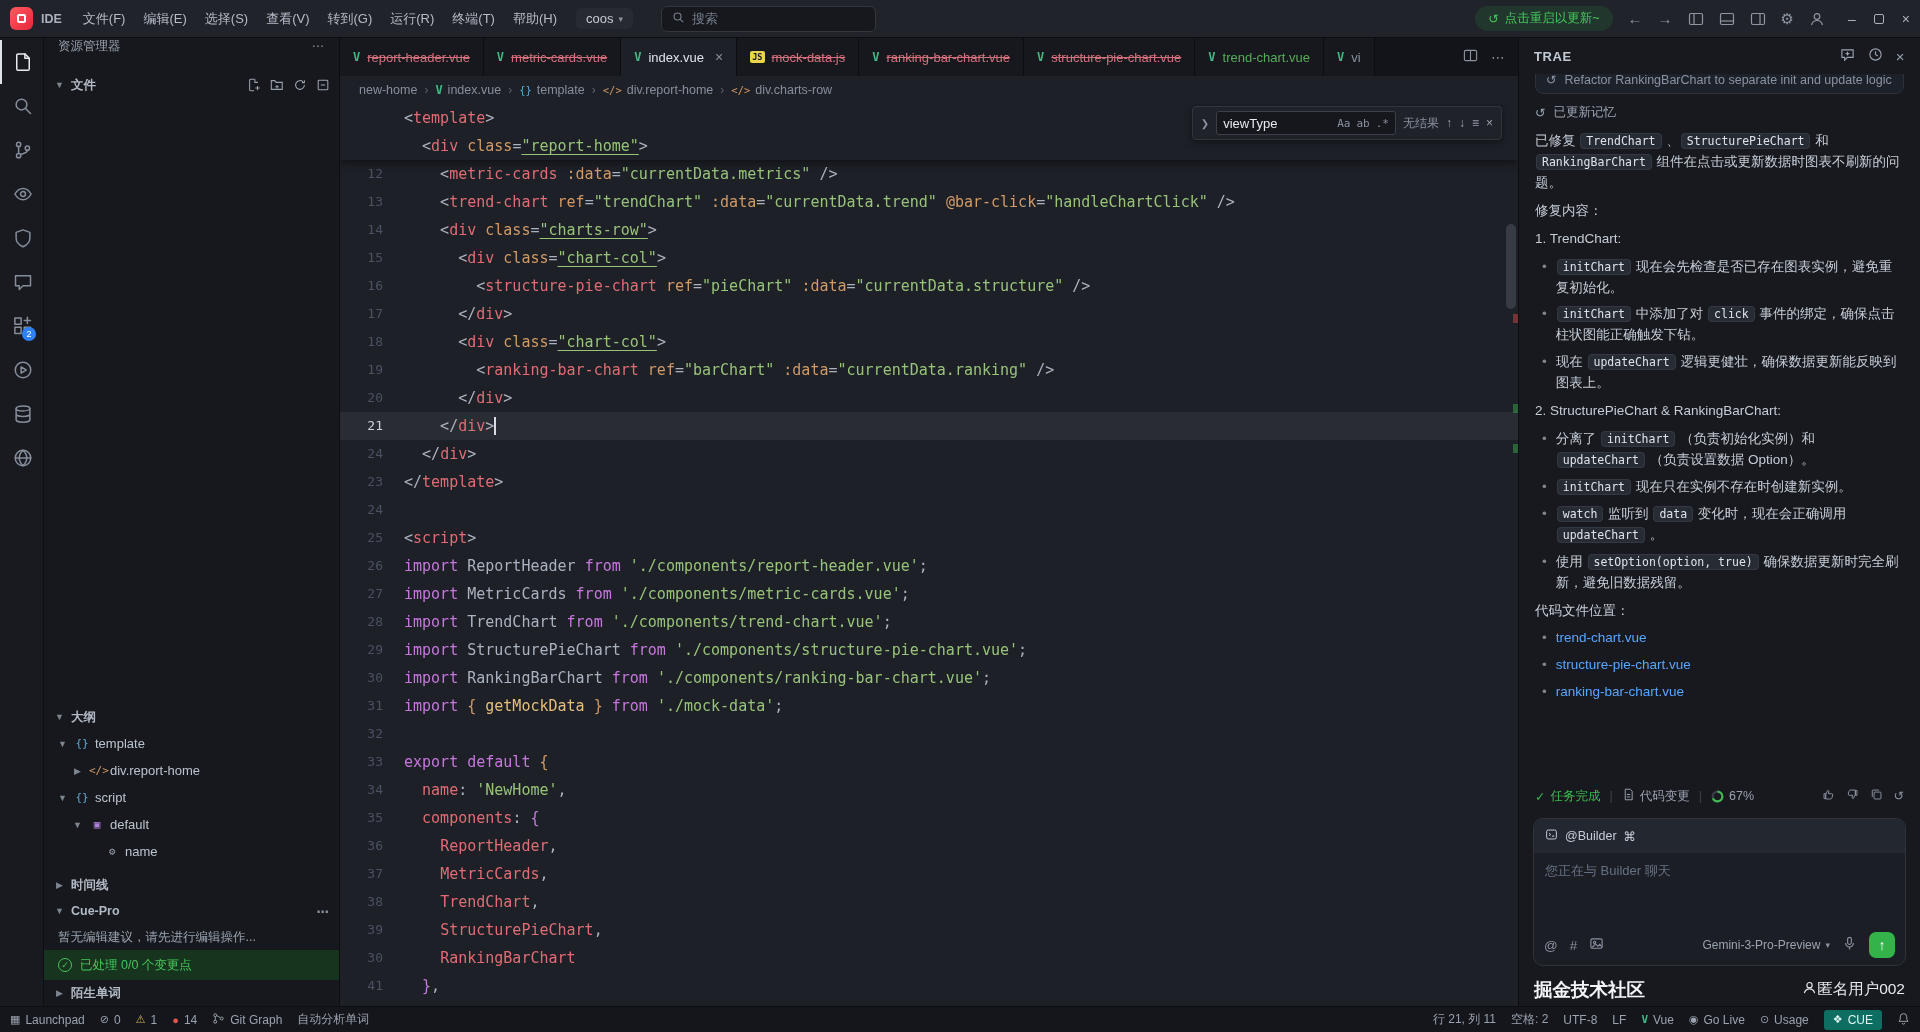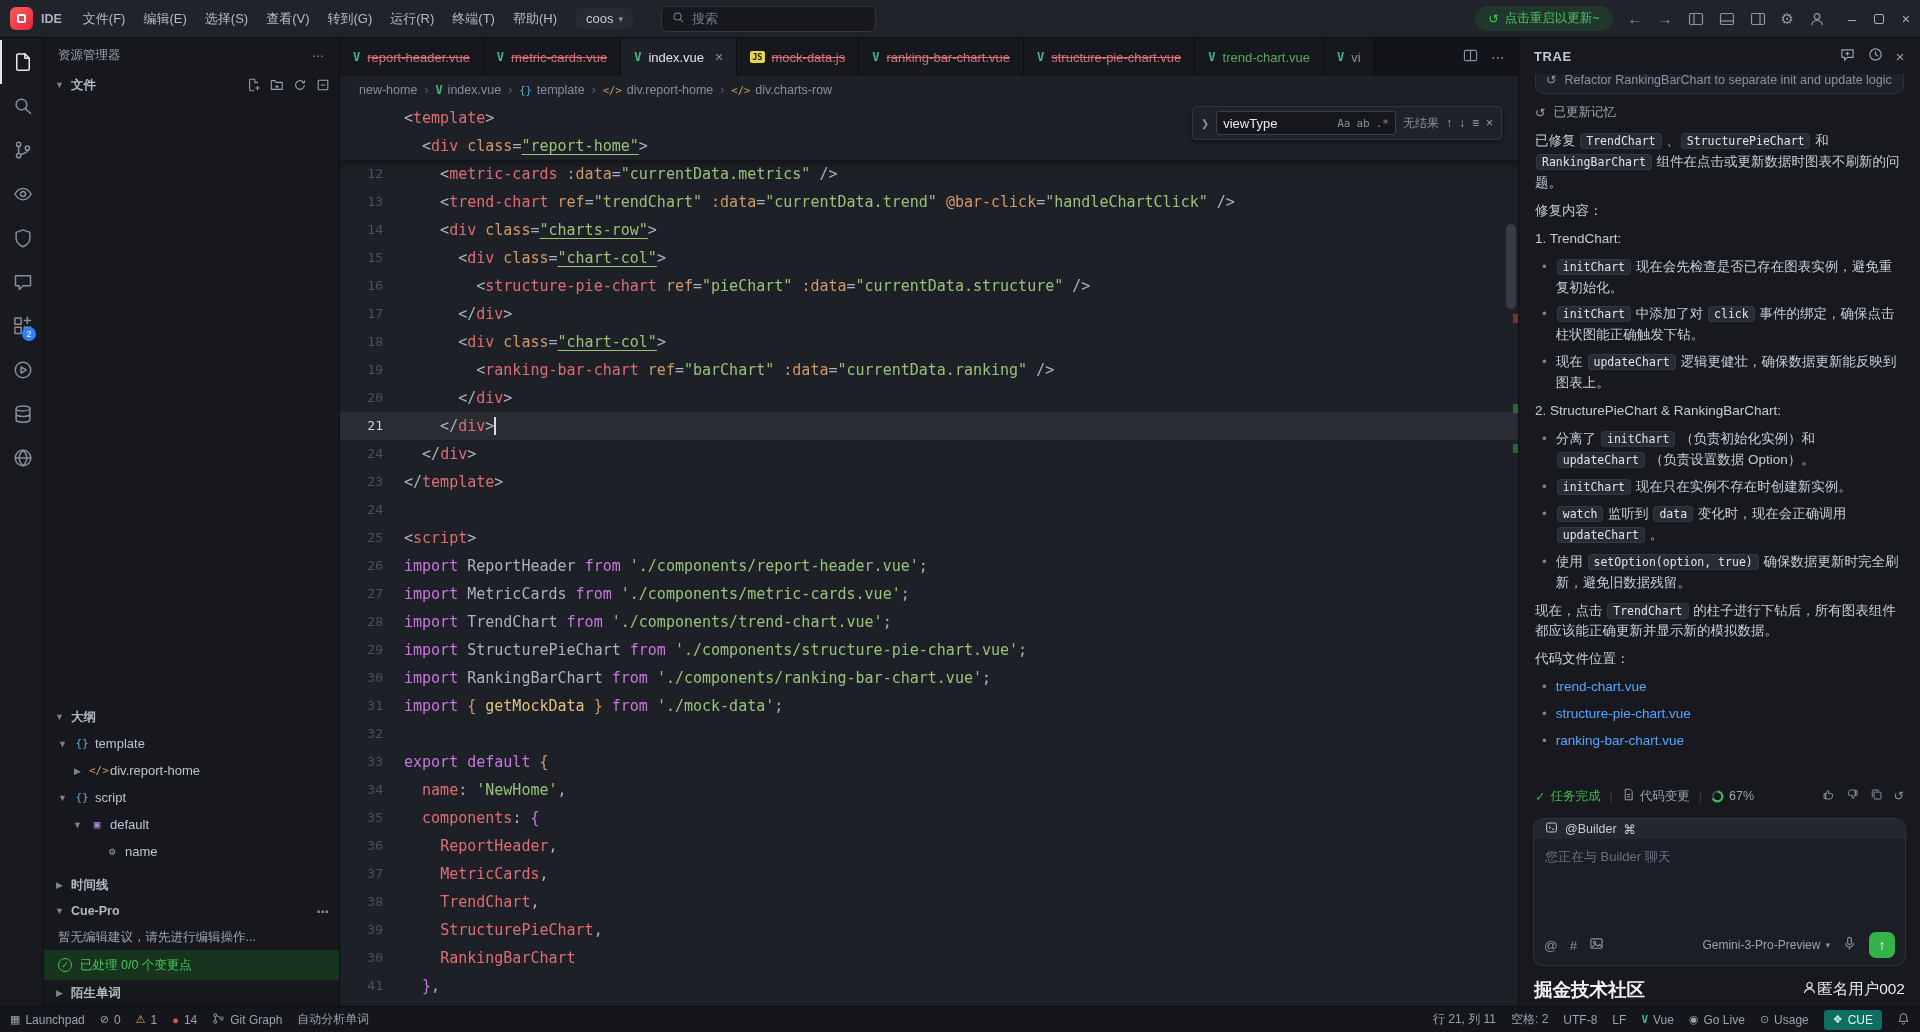--- a/index.html
+++ b/index.html
@@ -28,21 +28,21 @@
   .main{flex:1;display:flex;min-height:0;}
 
   
   .activitybar{flex:0 0 44px;background:#181a1f;border-right:1px solid #0d0e12;display:flex;flex-direction:column;align-items:stretch;padding-top:2px;}
   .act-item{height:44px;display:flex;align-items:center;justify-content:center;color:#858d9b;position:relative;border-left:2px solid transparent;}
   .act-item.active{color:#e8eaf0;border-left-color:#dfe3ea;}
   .act-badge{position:absolute;right:7px;bottom:7px;background:#2f81f7;color:#fff;font-size:9px;min-width:14px;height:14px;border-radius:7px;display:flex;align-items:center;justify-content:center;padding:0 3px;}
 
   
   .sidebar{flex:0 0 296px;background:#16181d;border-right:1px solid #0d0e12;display:flex;flex-direction:column;min-height:0;}
-  .sb-title{flex:0 0 34px;display:flex;align-items:center;padding:0 14px;font-size:12.5px;color:#9aa2af;}
+  .sb-title{flex:0 0 34px;display:flex;padding:0 14px;font-size:12.5px;color:#9aa2af;}
   .more{margin-left:auto;color:#8a919f;letter-spacing:1px;}
   .section-header{flex:0 0 26px;display:flex;align-items:center;gap:5px;padding:0 9px;font-size:12.5px;font-weight:bold;color:#b2b9c4;}
   .sec-actions{margin-left:auto;display:flex;gap:9px;color:#9aa2af;}
   .sec-actions svg{display:block;}
   .files-body{flex:1;}
   .outline-list{flex:0 0 142px;overflow:hidden;}
   .ol-row{height:27px;display:flex;align-items:center;gap:5px;font-size:13px;color:#bcc3ce;}
   .ol-chev{width:13px;text-align:center;font-size:9px;color:#7d8590;}
   .ol-ic{width:16px;text-align:center;font-size:11px;font-family:"DejaVu Sans Mono",monospace;}
   .ic-braces{color:#5fa8d3;} .ic-tag{color:#d19a66;} .ic-module{color:#b180d7;} .ic-property{color:#9aa2af;}
@@ -106,21 +106,21 @@
   .msg-p{margin:7px 0;}
   .msg-li{display:flex;margin:6px 0;padding-left:7px;gap:9px;}
   .bullet{color:#7d8590;}
   .chip{font-family:"DejaVu Sans Mono",monospace;font-size:11.5px;background:#262b34;border:1px solid rgba(58,63,73,.7);color:#dfe3ea;border-radius:4px;padding:0 5px;margin:0 1px;white-space:nowrap;}
   .link{color:#58a6ff;}
   .msg-footer{flex:0 0 32px;display:flex;align-items:center;gap:9px;padding:0 16px;color:#9aa2af;font-size:12.5px;}
   .mf-done{color:#3fb950;display:flex;align-items:center;gap:5px;}
   .mf-sep{color:#3a3f49;}
   .mf-icons{margin-left:auto;display:flex;gap:11px;color:#8a919f;}
   .chat-input{flex:0 0 148px;margin:6px 14px 6px;border:1px solid #2e333c;border-radius:10px;background:#1b1e24;display:flex;flex-direction:column;overflow:hidden;}
-  .ci-chip{background:#232730;padding:2px 11px;display:flex;align-items:center;gap:7px;font-size:12.5px;color:#c6ccd6;}
+  .ci-chip{background:#232730;padding:9px 11px;display:flex;align-items:center;gap:7px;font-size:12.5px;color:#c6ccd6;}
   .ci-body{flex:1;padding:9px 11px;font-size:13px;color:#667084;}
   .ci-bottom{display:flex;align-items:center;gap:12px;padding:7px 10px;color:#8a919f;font-size:13.5px;}
   .ci-model{margin-left:auto;display:flex;align-items:center;gap:5px;font-size:12px;color:#9aa2af;white-space:nowrap;}
   .send-btn{width:26px;height:26px;border-radius:7px;background:#33b34a;color:#fff;display:flex;align-items:center;justify-content:center;font-size:14px;}
   .watermark{flex:0 0 34px;display:flex;align-items:center;padding:0 15px;gap:10px;}
   .wm-left{font-size:18.5px;font-weight:bold;color:#f2f4f8;}
   .wm-right{margin-left:auto;display:flex;align-items:center;gap:0;font-size:15.5px;color:#e6e9ef;}
 
   
   .statusbar{flex:0 0 26px;background:#14161b;border-top:1px solid #0d0e12;display:flex;align-items:center;padding:0 10px;font-size:12px;color:#9aa2af;}
@@ -639,21 +639,20 @@
               <span><span class="chip">initChart</span> 现在只在实例不存在时创建新实例。</span>
             </div>
             <div class="msg-li">
               <span class="bullet">•</span>
               <span><span class="chip">watch</span> 监听到 <span class="chip">data</span> 变化时，现在会正确调用 <span class="chip">updateChart</span> 。</span>
             </div>
             <div class="msg-li">
               <span class="bullet">•</span>
               <span>使用 <span class="chip">setOption(option, true)</span> 确保数据更新时完全刷新，避免旧数据残留。</span>
             </div>
-            <div class="msg-p">现在，点击 <span class="chip">TrendChart</span> 的柱子进行下钻后，所有图表组件都应该能正确更新并显示新的模拟数据。</div>
             <div class="msg-p">代码文件位置：</div>
             <div class="msg-li">
               <span class="bullet">•</span>
               <span class="link">trend-chart.vue</span>
             </div>
             <div class="msg-li">
               <span class="bullet">•</span>
               <span class="link">structure-pie-chart.vue</span>
             </div>
             <div class="msg-li">

